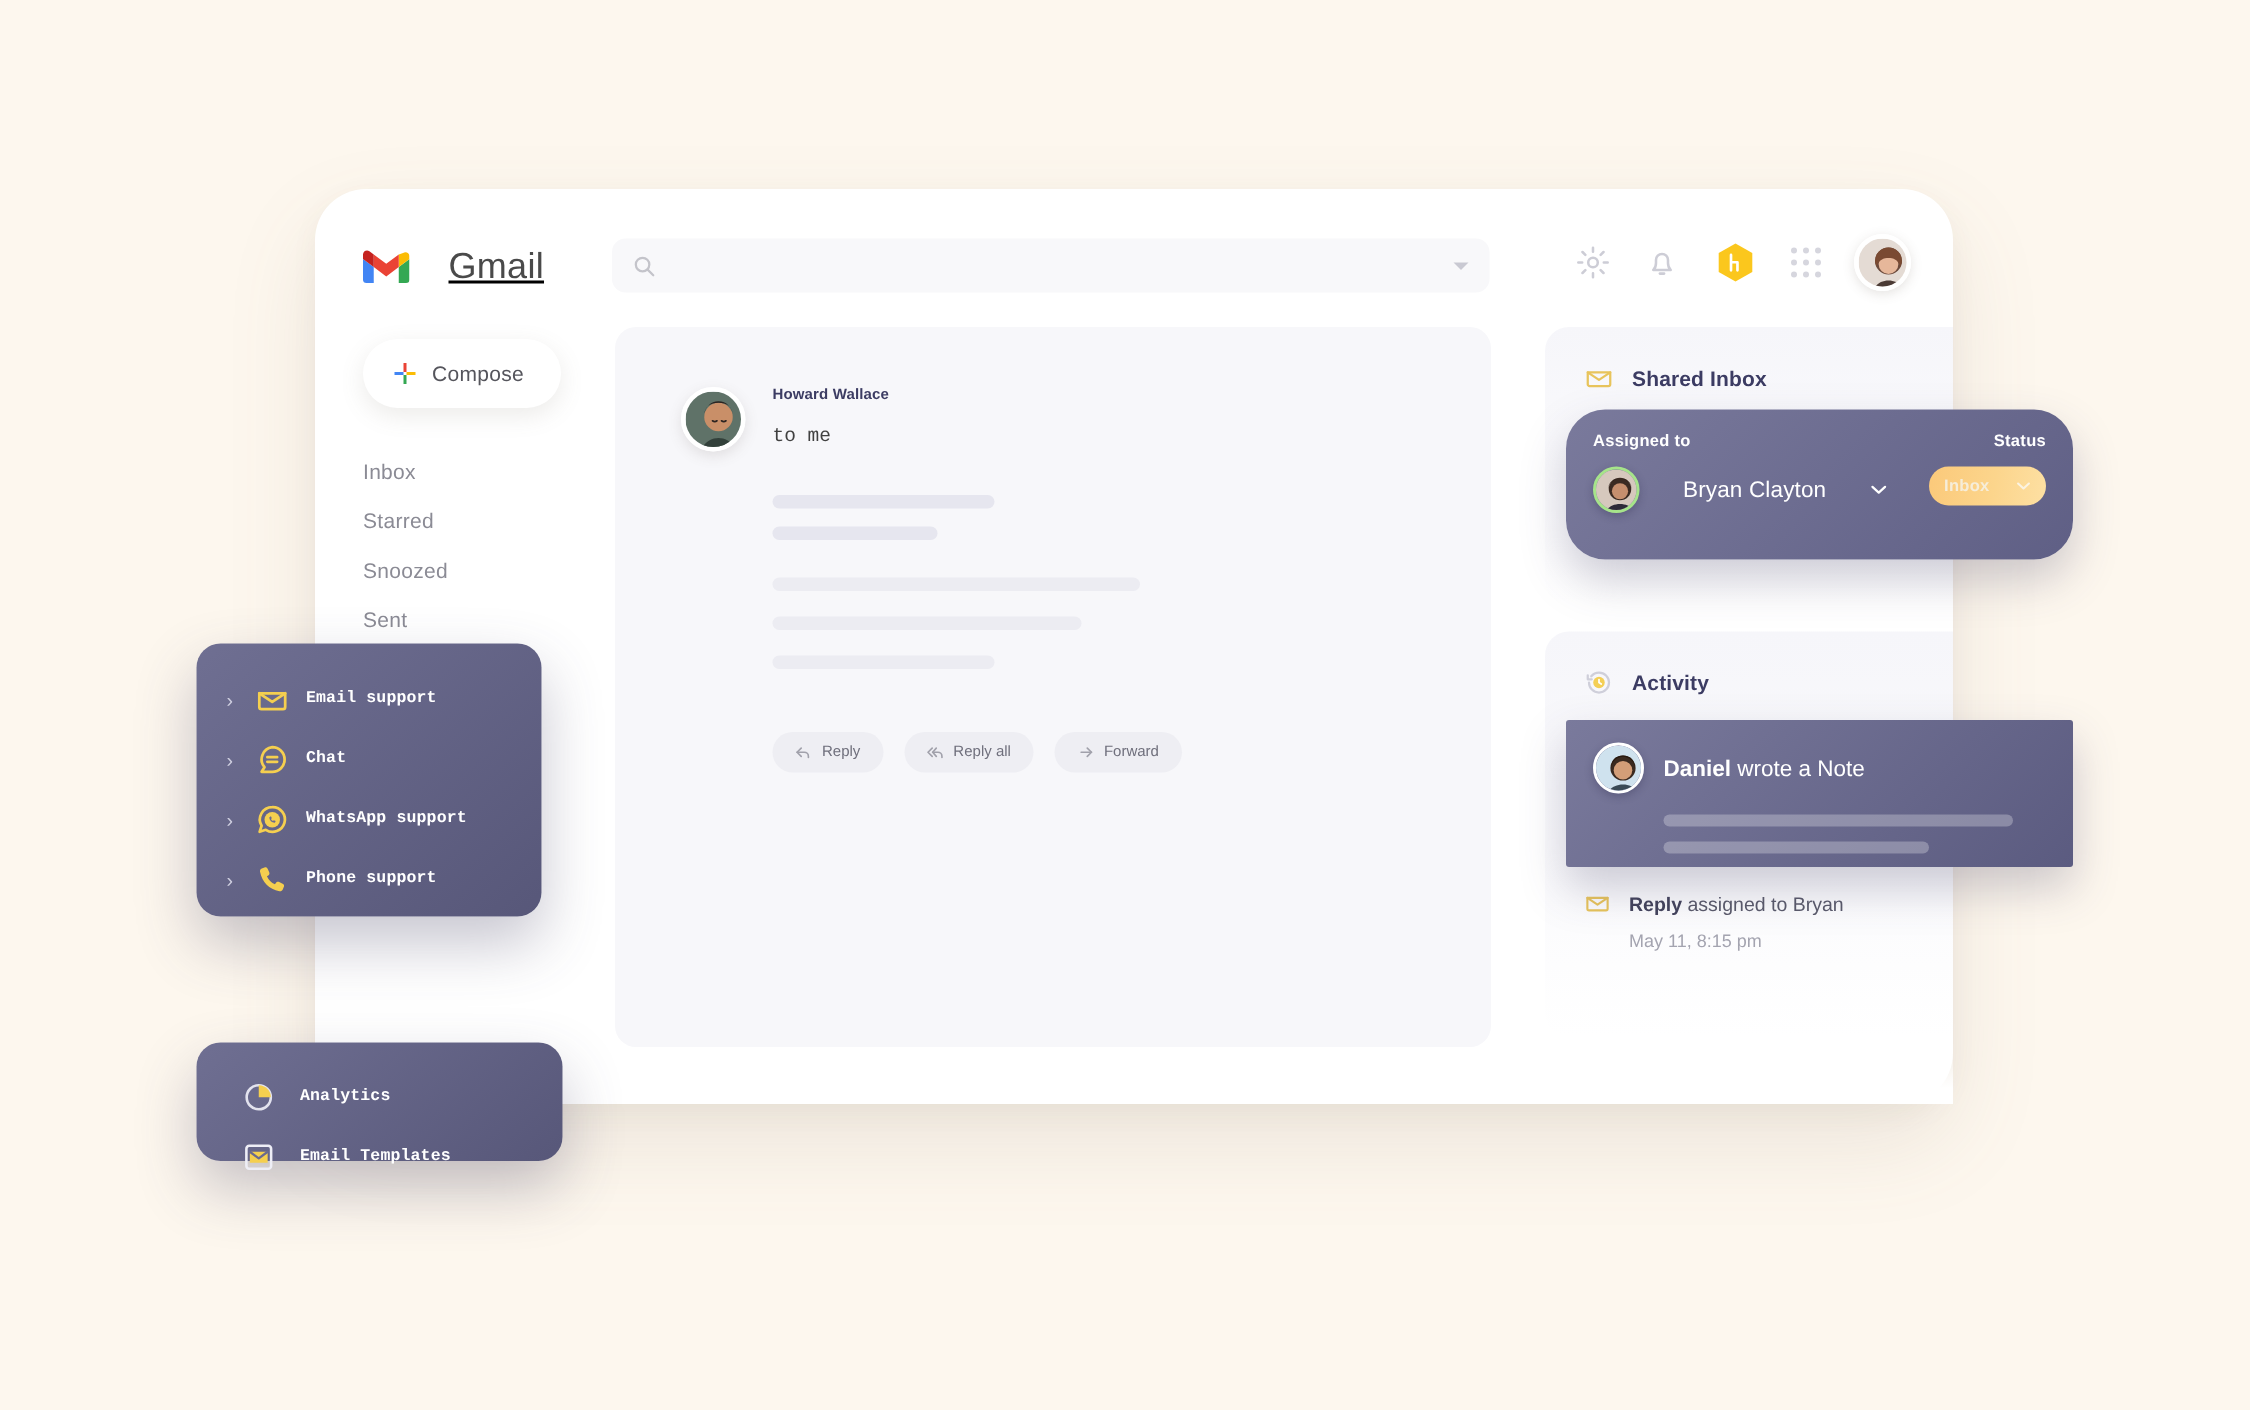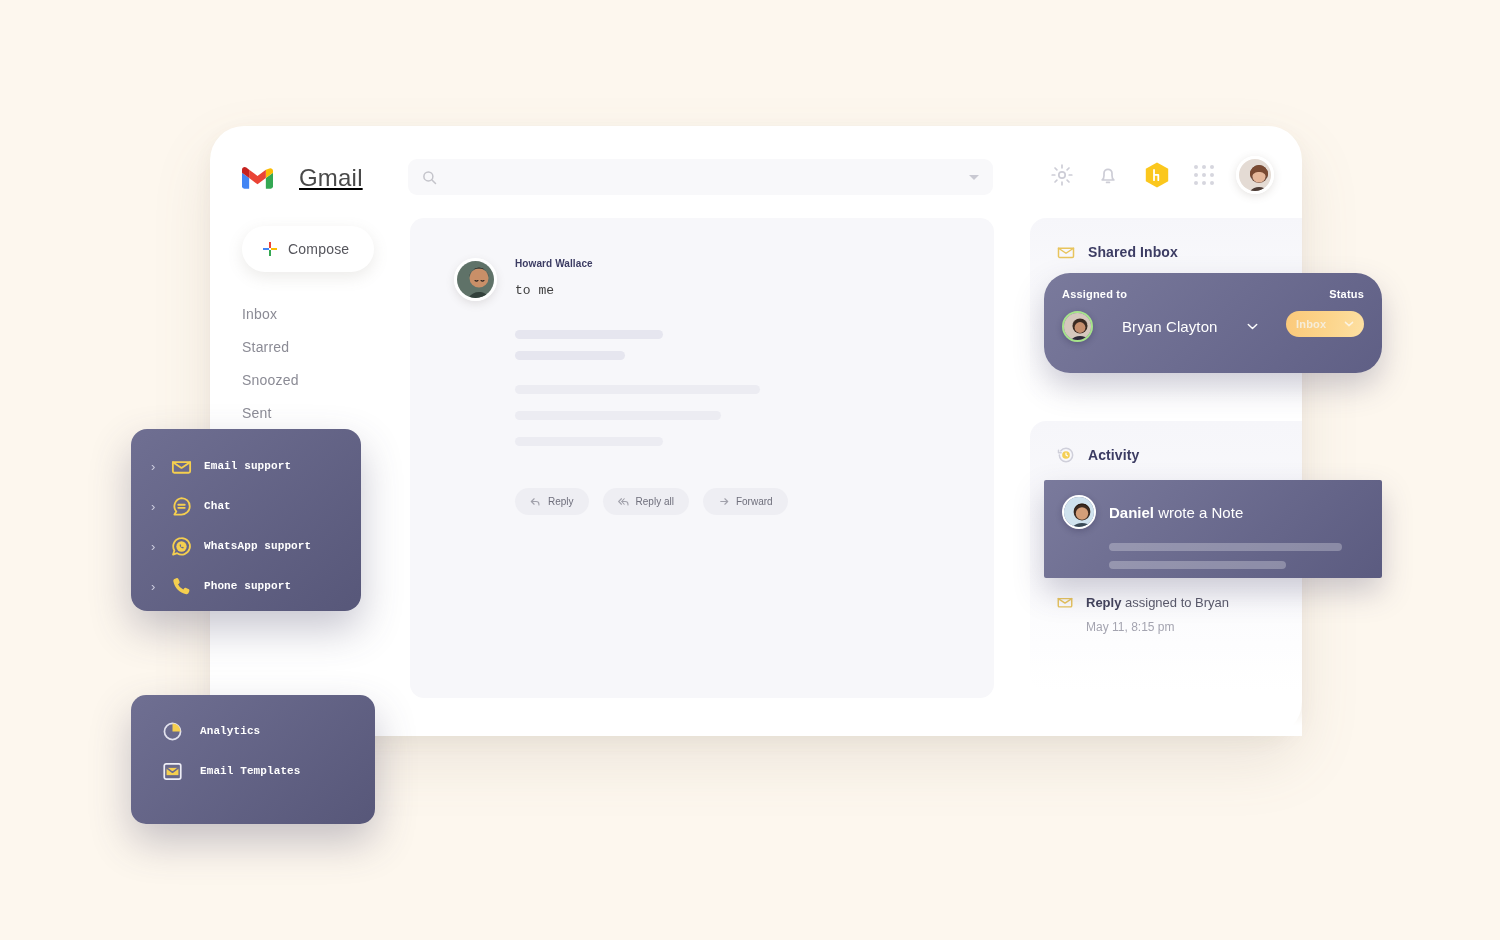--- a/index.html
+++ b/index.html
@@ -379,23 +379,22 @@
     left: 131px;
     top: 429px;
     width: 230px;
     height: 182px;
     padding: 17px 0;
   }
   .float-menu.tools {
     left: 131px;
     top: 695px;
     width: 244px;
-    height: 129px;
+    height: 79px;
     padding: 16px 0;
-    border-radius: 15px;
   }
   .fm-item {
     height: 40px;
     display: flex;
     align-items: center;
     padding-left: 20px;
     gap: 11px;
     cursor: pointer;
   }
   .fm-arrow {

